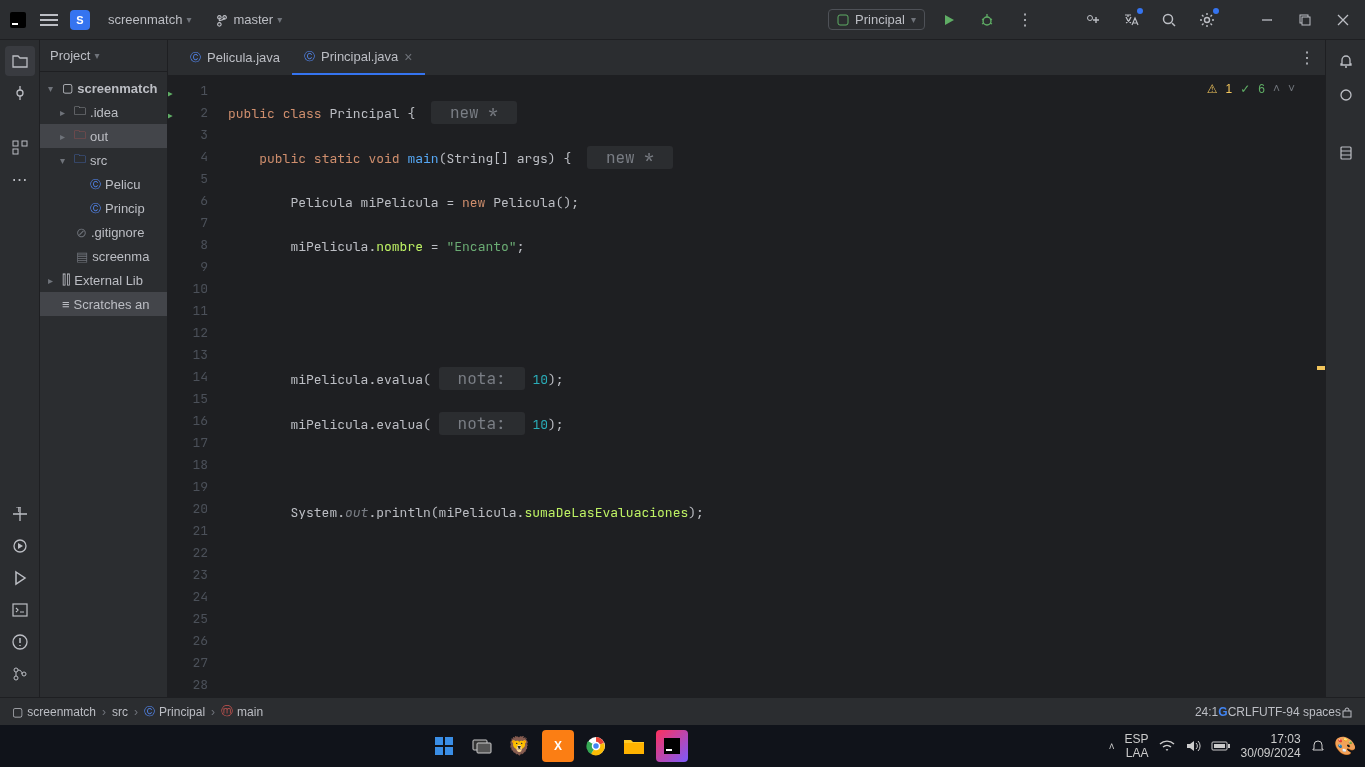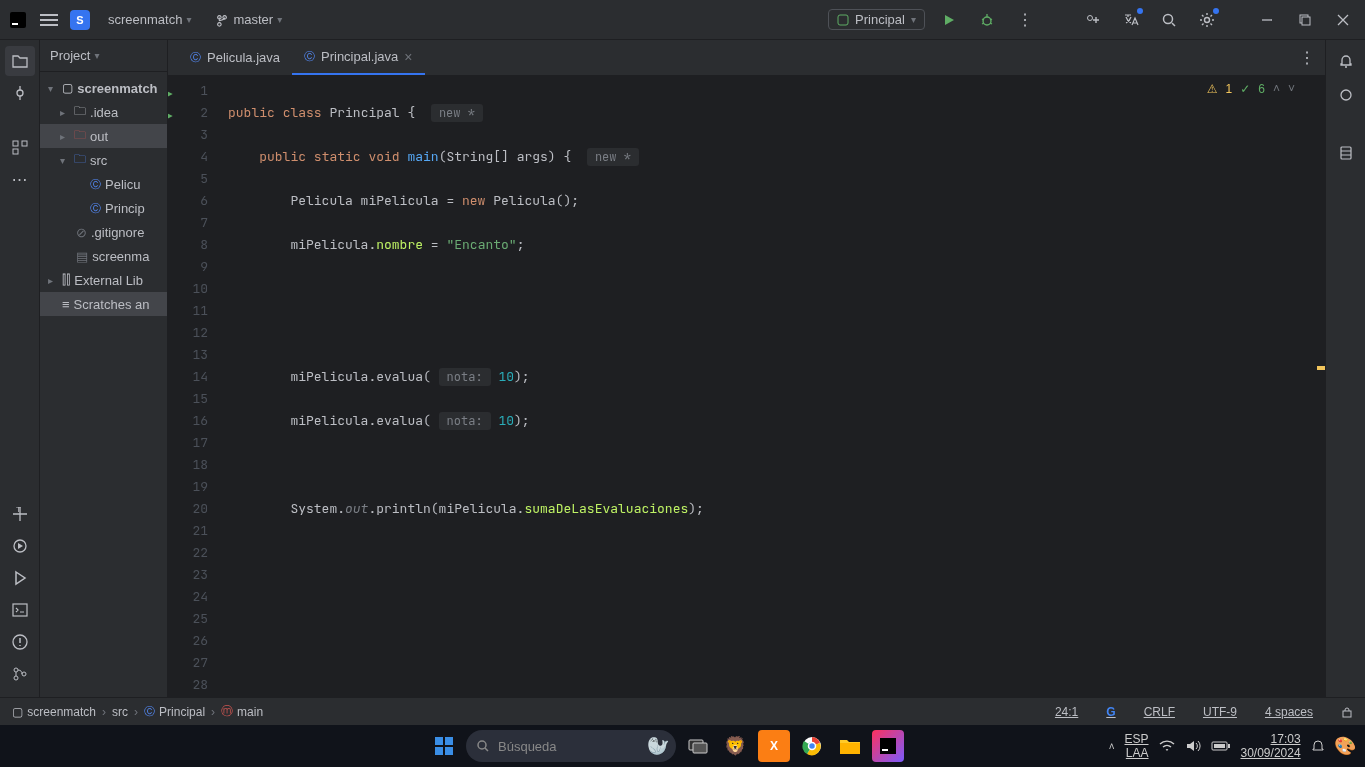--- a/index.html
+++ b/index.html
@@ -57,44 +57,44 @@
   .editor-body { flex:1; display:flex; overflow:hidden; position:relative;}
   .gutter { width:60px; background:#1e1f22; text-align:right; padding-right:20px; padding-top:4px; font-family:'JetBrains Mono','Consolas',monospace; font-size:13px; color:#4b5059; line-height:22px; position:relative;}
   .gutter-line { height:22px; position:relative;}
   .gutter-run { position:absolute; left:-2px; top:3px; color:#5fad65; font-size:11px;}
   .code { flex:1; padding-top:4px; font-family:'JetBrains Mono','Consolas',monospace; font-size:13px; line-height:22px; white-space:pre; overflow:hidden; color:#bcbec4;}
   .kw { color:#cf8e6d;}
   .method { color:#56a8f5;}
   .str { color:#6aab73;}
   .num { color:#2aacb8;}
   .field { color:#bef264;}
-  .hint { color:#7a7e85; font-size:12px; background:#2b2d30; padding:1px 8px; border-radius:3px;}
+  .hint { color:#7a7e85; font-size:16px; background:#2b2d30; padding:1px 19px; border-radius:3px;}
   .annot { color:#7a7e85; font-style:italic;}
   
   .inspect-bar { position:absolute; top:6px; right:30px; display:flex; gap:8px; font-size:12px; align-items:center;}
   .insp-warn { color:#f2c55c;}
   .insp-ok { color:#5fad65;}
   .insp-arrow { color:#6f737a; cursor:pointer;}
   
   .minimap { width:12px; background:#1e1f22; position:relative;}
   .minimap-h { position:absolute; right:0; width:8px; height:4px; background:#f2c55c;}
 
   
   .breadcrumb-bar { height:28px; background:#2b2d30; display:flex; align-items:center; padding:0 12px; font-size:12px; color:#bcbec4; border-top:1px solid #1e1f22;}
   .crumb { display:flex; align-items:center; gap:4px;}
   .crumb-sep { color:#6f737a; margin:0 6px;}
-  .status-right { margin-left:auto; display:flex; gap:28px; align-items:center;text-decoration:underline;}
+  .status-right { margin-left:auto; display:flex; gap:0; align-items:center;}
 
   
   .taskbar { height:42px; background:#10131a; display:flex; align-items:center; padding:0 8px;}
   .taskbar-center { display:flex; align-items:center; gap:6px; margin-left:420px;}
   .taskbar-icon { width:32px; height:32px; display:flex; align-items:center; justify-content:center; border-radius:4px; cursor:pointer; font-size:18px;}
   .taskbar-search { display:flex; align-items:center; gap:8px; background:#2b2f3a; border-radius:16px; padding:4px 12px 4px 10px; width:210px; height:32px; font-size:13px; color:#888; position:relative;}
   .taskbar-right { margin-left:auto; display:flex; align-items:center; gap:10px; font-size:12px; color:#ccc;}
-  .tray-stack { text-align:right; line-height:1.2;text-decoration:underline;}
+  .tray-stack { text-align:right; line-height:1.2;}
   
   svg { display:block;}
 </style>
 </head>
 <body>
 
 <div class="titlebar">
   <div class="titlebar-left">
     <div class="intellij-icon">
       <svg width="16" height="16">
@@ -443,28 +443,20 @@
 <div class="taskbar">
   <div class="taskbar-center">
     <div class="taskbar-icon">
         <svg width="20" height="20">
           <rect x="1" y="1" width="8" height="8" fill="#3a8ee6"></rect>
           <rect x="11" y="1" width="8" height="8" fill="#3a8ee6"></rect>
           <rect x="1" y="11" width="8" height="8" fill="#3a8ee6"></rect>
           <rect x="11" y="11" width="8" height="8" fill="#3a8ee6"></rect>
         </svg>
       </div>
-    <div class="taskbar-search">
-      <svg width="14" height="14">
-          <circle cx="6" cy="6" r="4" stroke="#888" fill="none" stroke-width="1.5"></circle>
-          <path d="M9 9 l3 3" stroke="#888" stroke-width="1.5"></path>
-        </svg>
-      <span>Búsqueda</span>
-      <span style="position:absolute;right:6px;font-size:18px">🦭</span>
-    </div>
     <div class="taskbar-icon">
         <svg width="20" height="16">
           <rect x="1" y="2" width="14" height="10" stroke="#ccc" fill="#333" rx="1"></rect>
           <rect x="5" y="5" width="14" height="10" stroke="#ccc" fill="#555" rx="1"></rect>
         </svg>
       </div>
     <div class="taskbar-icon" style="color:#fb542b">🦁</div>
     <div class="taskbar-icon" style="background:#fb7e14;border-radius:4px;color:#fff;font-size:12px;font-weight:bold">X</div>
     <div class="taskbar-icon">
         <svg width="22" height="22">

